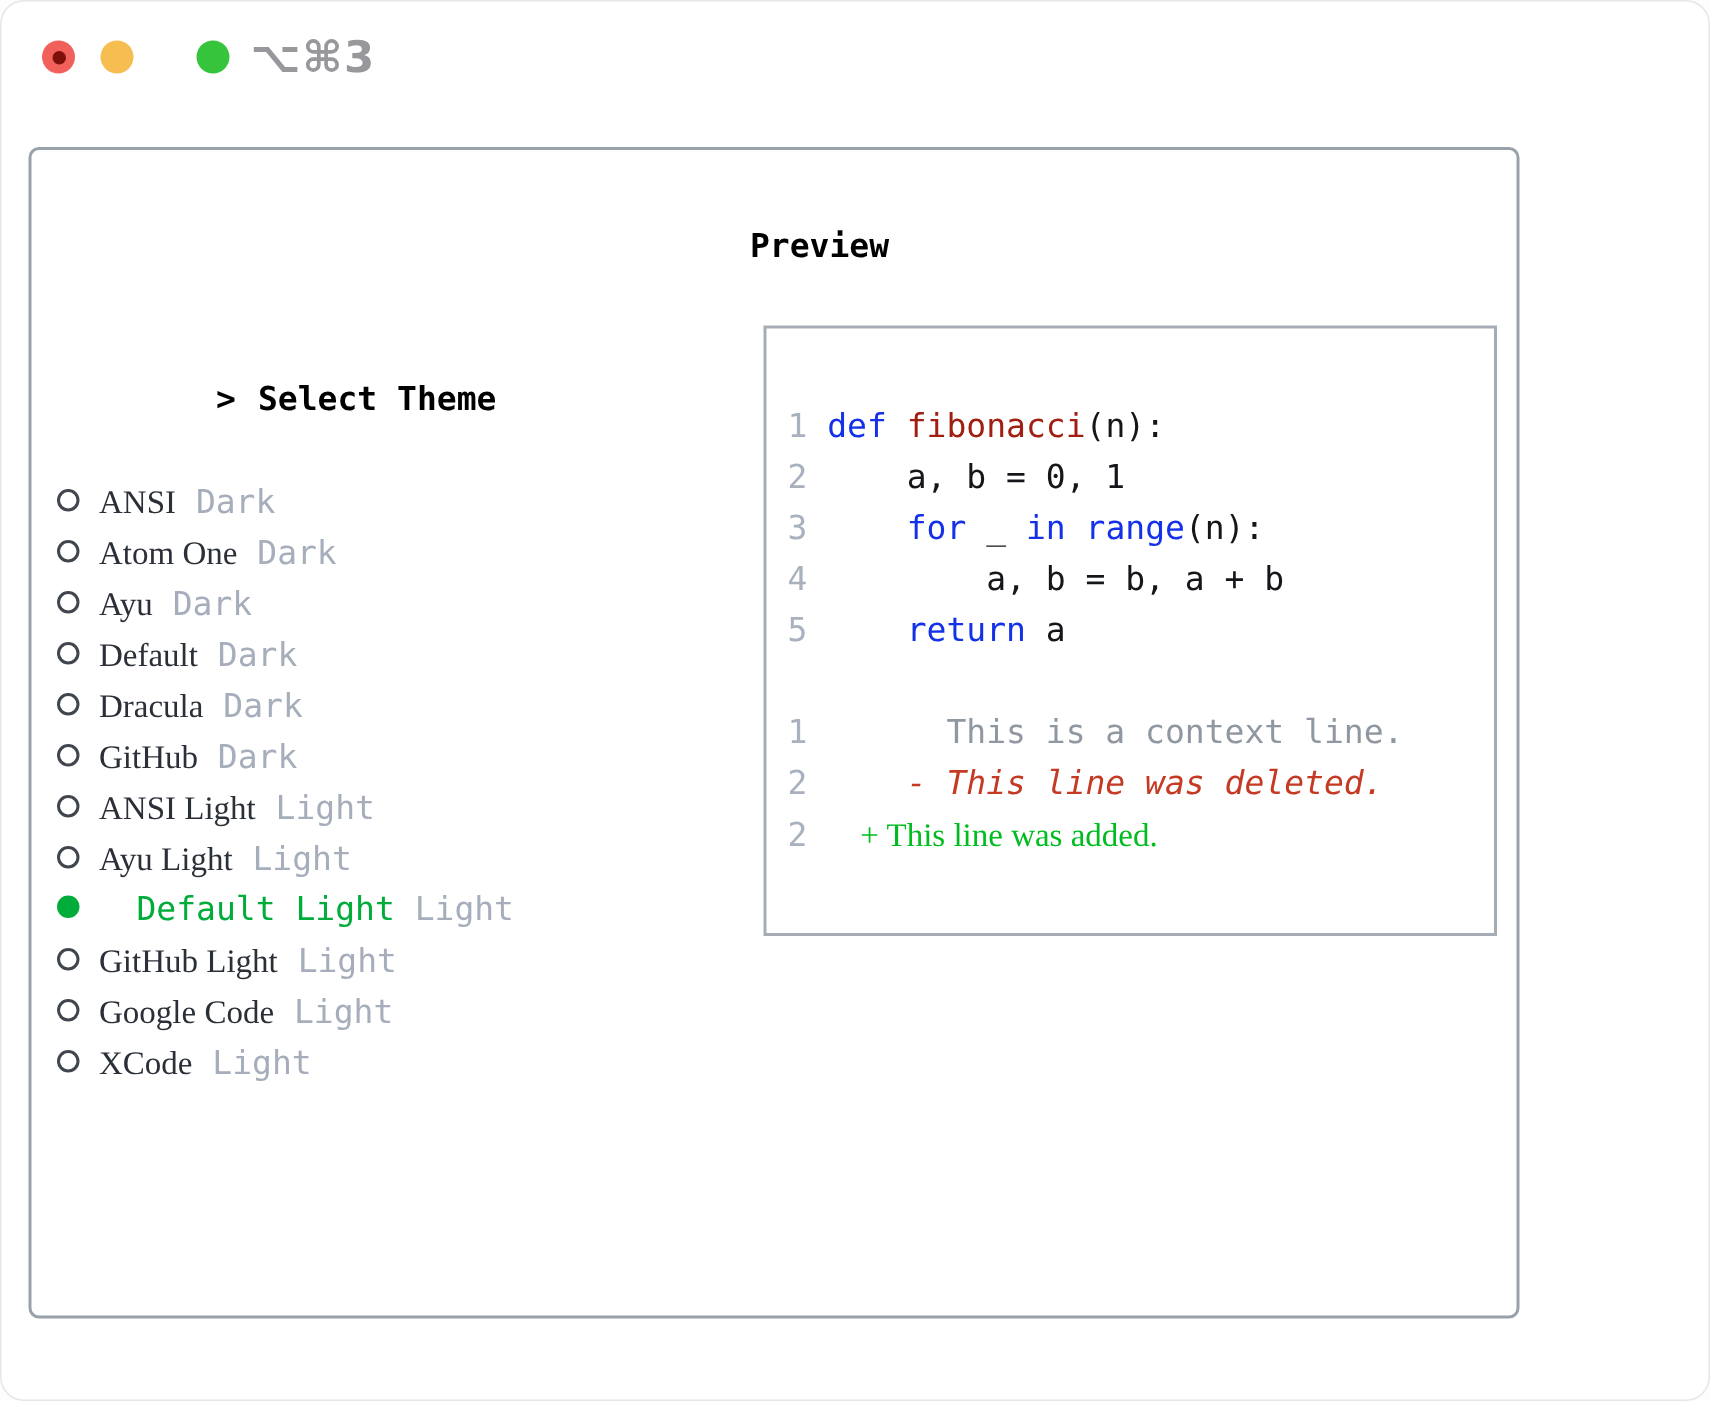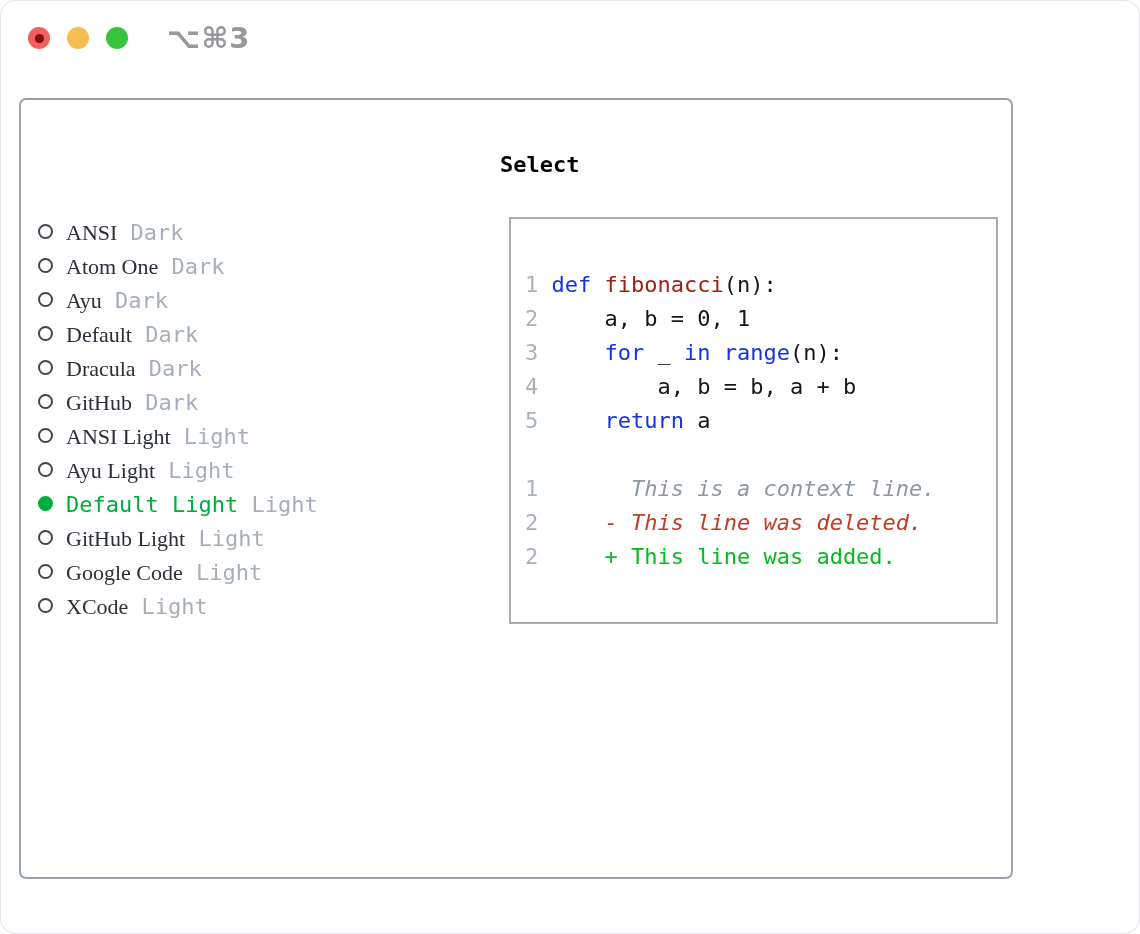--- a/index.html
+++ b/index.html
@@ -22,60 +22,63 @@
   
   .panel{position:absolute;left:19px;top:98px;width:994px;height:781px;box-sizing:border-box;
          border:2px solid var(--border);border-radius:7px;background:#fff;}
   
   .list{position:absolute;left:17px;top:48px;font-size:22px;line-height:34px;white-space:pre;}
   .row{height:34px;}
   .gap{height:34px;}
   .marker{display:inline-block;width:28px;}
   .hdr{font-weight:bold;color:#000;}
   .item{color:var(--text);font-family:Liberation Serif, serif;}
-  .green{color:var(--green);}
+  .green{color:var(--green);margin-left:25px;}
   .suffix{color:var(--gray);}
   .circle{display:inline-block;width:11px;height:11px;border:2px solid #41464E;border-radius:50%;
           vertical-align:1px;}
   .circle.filled{background:var(--green);border-color:var(--green);}
   
   .pv-label{position:absolute;left:479px;top:48px;font-size:22px;line-height:34px;font-weight:bold;color:#000;}
   .pv-box{position:absolute;left:488px;top:117px;width:489px;height:407px;box-sizing:border-box;
           border:2px solid var(--pborder);background:#fff;padding:49px 0 0 14px;
           font-size:22px;line-height:34px;white-space:pre;overflow:hidden;}
   .cline{height:34px;}
   .ln{display:inline-block;width:2ch;color:var(--linenum);}
   .plain{color:#14161A;}
   .kw{color:var(--kw);}
   .fn{color:var(--fn);}
-  .ctx{color:var(--ctx);font-style:italic;}
+  .ctx{color:var(--ctx);}
   .del{color:var(--del);font-style:italic;}
-  .add{color:var(--add);}
+  .add{color:var(--add);font-family:Liberation Serif, serif;}
 </style>
 </head>
 <body>
 
 <div class="window">
 
   <div class="titlebar">
     <button class="light red" title="" style="background: rgb(242, 96, 92);"></button>
     <button class="light yellow" style="background: rgb(246, 190, 80);"></button>
     <button class="light green" style="background: rgb(55, 196, 61);"></button>
   </div>
   <div class="wtitle">⌥⌘3</div>
 
   <div class="panel">
 
     <div class="list">
+      <div class="row">
+        <span class="marker hdr">&gt;</span><span class="hdr">Select Theme</span>
+      </div>
       <div><div class="row"><span class="marker"><span class="circle"></span></span><span class="item">ANSI</span><span class="suffix"> Dark</span></div><div class="row"><span class="marker"><span class="circle"></span></span><span class="item">Atom One</span><span class="suffix"> Dark</span></div><div class="row"><span class="marker"><span class="circle"></span></span><span class="item">Ayu</span><span class="suffix"> Dark</span></div><div class="row"><span class="marker"><span class="circle"></span></span><span class="item">Default</span><span class="suffix"> Dark</span></div><div class="row"><span class="marker"><span class="circle"></span></span><span class="item">Dracula</span><span class="suffix"> Dark</span></div><div class="row"><span class="marker"><span class="circle"></span></span><span class="item">GitHub</span><span class="suffix"> Dark</span></div><div class="row"><span class="marker"><span class="circle"></span></span><span class="item">ANSI Light</span><span class="suffix"> Light</span></div><div class="row"><span class="marker"><span class="circle"></span></span><span class="item">Ayu Light</span><span class="suffix"> Light</span></div><div class="row"><span class="marker"><span class="circle filled"></span></span><span class="green">Default Light</span><span class="suffix"> Light</span></div><div class="row"><span class="marker"><span class="circle"></span></span><span class="item">GitHub Light</span><span class="suffix"> Light</span></div><div class="row"><span class="marker"><span class="circle"></span></span><span class="item">Google Code</span><span class="suffix"> Light</span></div><div class="row"><span class="marker"><span class="circle"></span></span><span class="item">XCode</span><span class="suffix"> Light</span></div></div>
       <div class="gap"></div>
       <div class="row">
         <span class="marker"></span>
       </div>
       
       
     </div>
 
-    <div class="pv-label">Select</div>
+    <div class="pv-label">Preview</div>
     <div class="pv-box"><div class="cline"><span class="ln">1</span><span><span class="kw">def</span><span class="plain"> </span><span class="fn">fibonacci</span><span class="plain">(n):</span></span></div><div class="cline"><span class="ln">2</span><span><span class="plain">    a, b = 0, 1</span></span></div><div class="cline"><span class="ln">3</span><span><span class="plain">    </span><span class="kw">for</span><span class="plain"> _ </span><span class="kw">in</span><span class="plain"> </span><span class="kw">range</span><span class="plain">(n):</span></span></div><div class="cline"><span class="ln">4</span><span><span class="plain">        a, b = b, a + b</span></span></div><div class="cline"><span class="ln">5</span><span><span class="plain">    </span><span class="kw">return</span><span class="plain"> a</span></span></div><div class="cline"><span class="ln"></span><span></span></div><div class="cline"><span class="ln">1</span><span><span class="ctx">      This is a context line.</span></span></div><div class="cline"><span class="ln">2</span><span><span class="del">    - This line was deleted.</span></span></div><div class="cline"><span class="ln">2</span><span><span class="add">    + This line was added.</span></span></div></div>
 
   </div>
 </div>
 
 </body></html>

